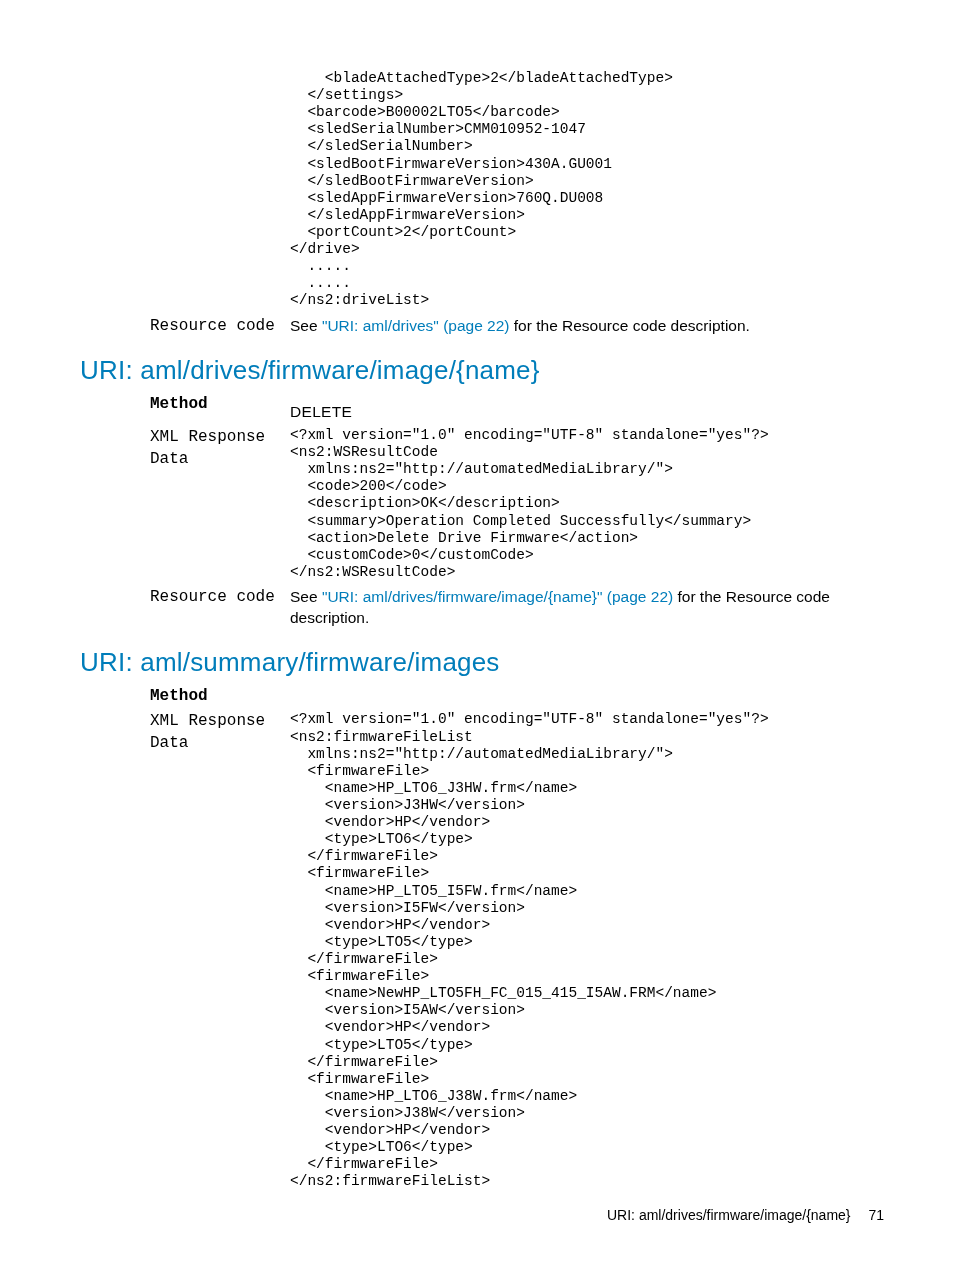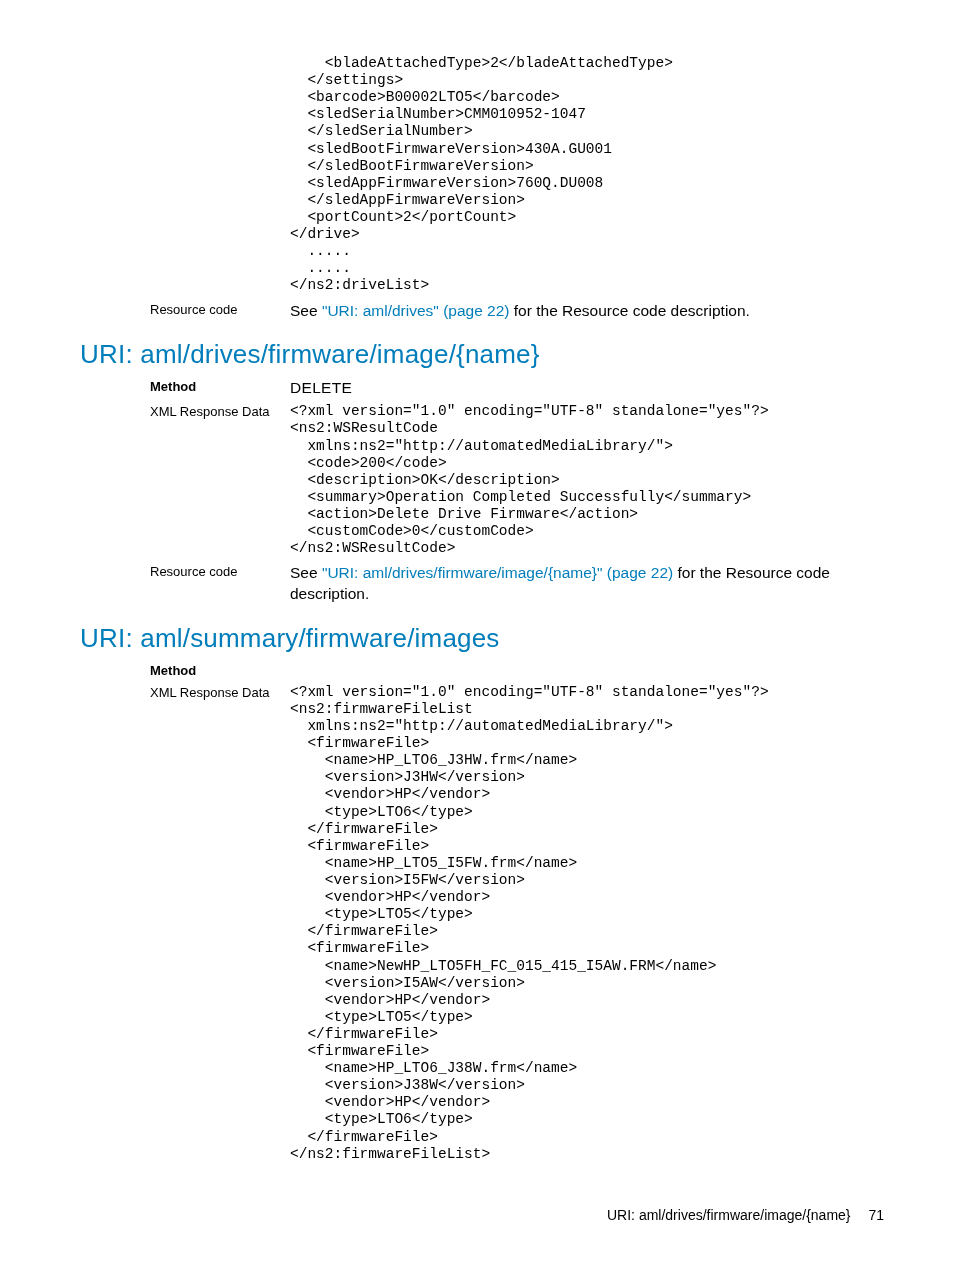--- a/index.html
+++ b/index.html
@@ -8,35 +8,36 @@
     height: 1271px;
     margin: 0;
     font-family: "Helvetica Neue", Helvetica, Arial, sans-serif;
     font-size: 15px;
     color: #000;
     position: relative;
     background: #fff;
     font-weight: 300;
   }
   .content {
-    padding: 55px 70px 0 80px;
+    padding: 70px 70px 0 80px;
   }
   .row {
     display: flex;
     align-items: flex-start;
     margin-bottom: 4px;
   }
   .label-col {
     width: 210px;
     flex-shrink: 0;
     padding-left: 70px;
     box-sizing: border-box;
-    font-size: 13px;
+    font-size: 16px;
     line-height: 1.35;
     padding-top: 0px;
+    font-family: Liberation Mono, monospace;
   }
   .label-col.bold {
     font-weight: 600;
   }
   .value-col {
     flex: 1;
     font-size: 15.5px;
     line-height: 1.35;
   }
   pre.code {
@@ -63,20 +64,21 @@
     right: 70px;
     font-size: 14px;
     font-weight: 300;
     margin-top: 36px;
   }
   .footer .pn {
     margin-left: 14px;
   }
   .method-val {
     letter-spacing: 0.3px;
+    margin-top: 8px;
   }
 </style>
 </head>
 <body>
 
 <div class="content">
 
   <div class="row">
     <div class="label-col"></div>
     <div class="value-col">

